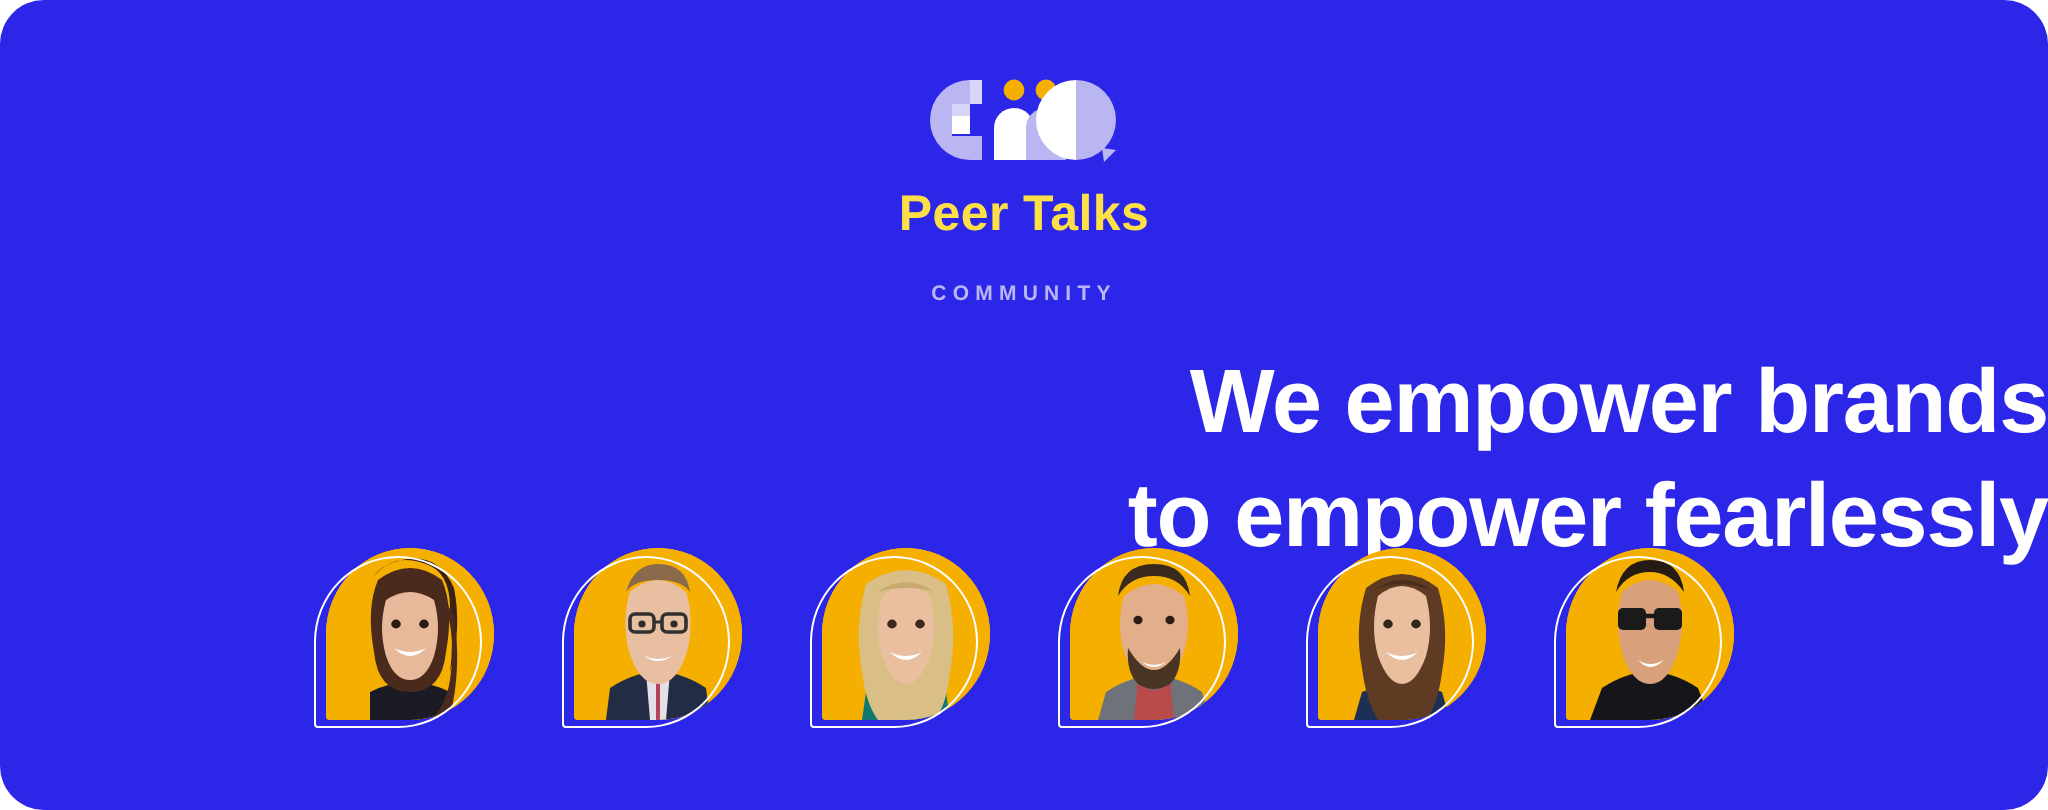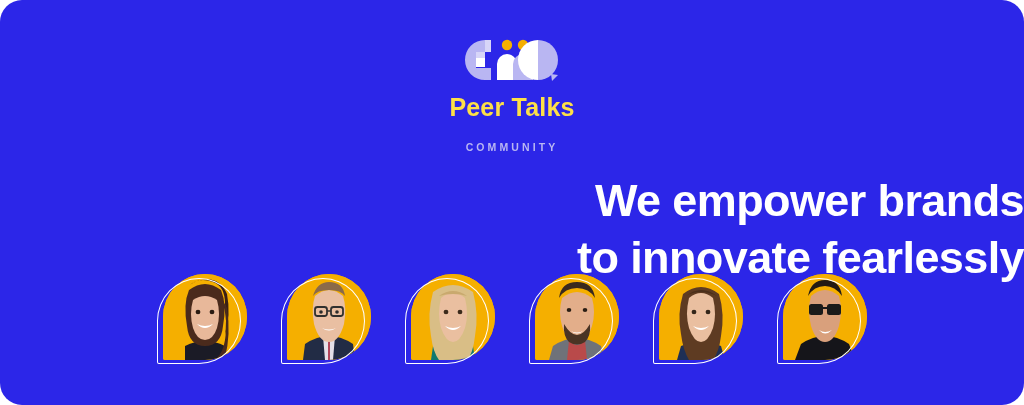--- a/index.html
+++ b/index.html
@@ -158,21 +158,21 @@
         <path d="M92,40 L99,41 L93,47 Z" fill="#B9B6F2"></path>
       </g>
     </svg>
 
     <div class="logo-wordmark">Peer Talks</div>
     <div class="logo-subword">COMMUNITY</div>
   </div>
 
   <div class="headline">
     <span class="headline-line">We empower brands</span>
-    <span class="headline-line">to innovate fearlessly</span>
+    <span class="headline-line">to empower fearlessly</span>
   </div>
 
   <div class="avatar-row">
 
     <div class="avatar">
       <div class="avatar-bg"></div>
       <div class="avatar-photo">
         <svg viewBox="0 0 84 86" aria-hidden="true">
           <rect width="84" height="86" fill="#F5AF00"></rect>
           <path d="M22,86 L22,72 Q42,62 62,72 L62,86 Z" fill="#1B1B26"></path>

